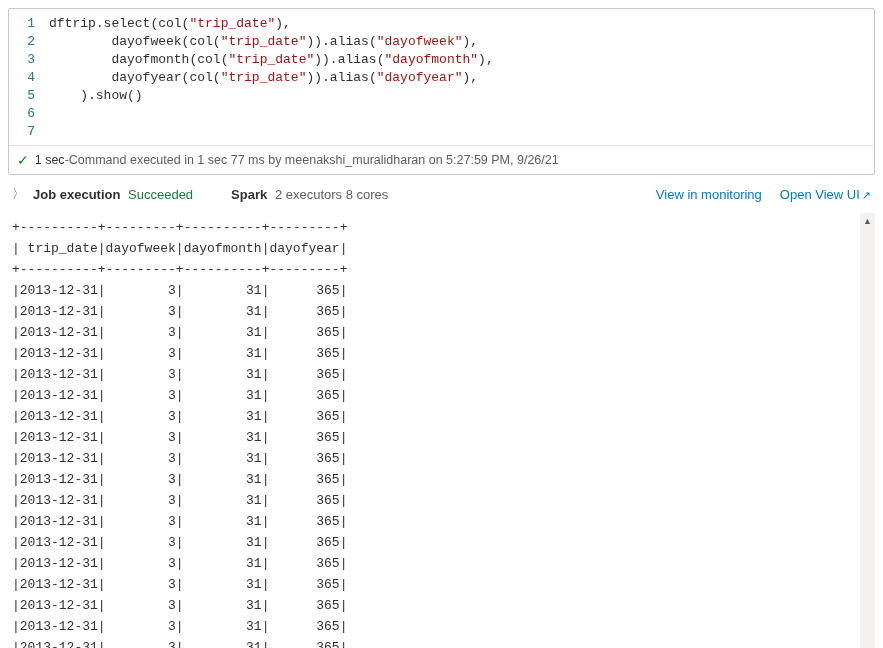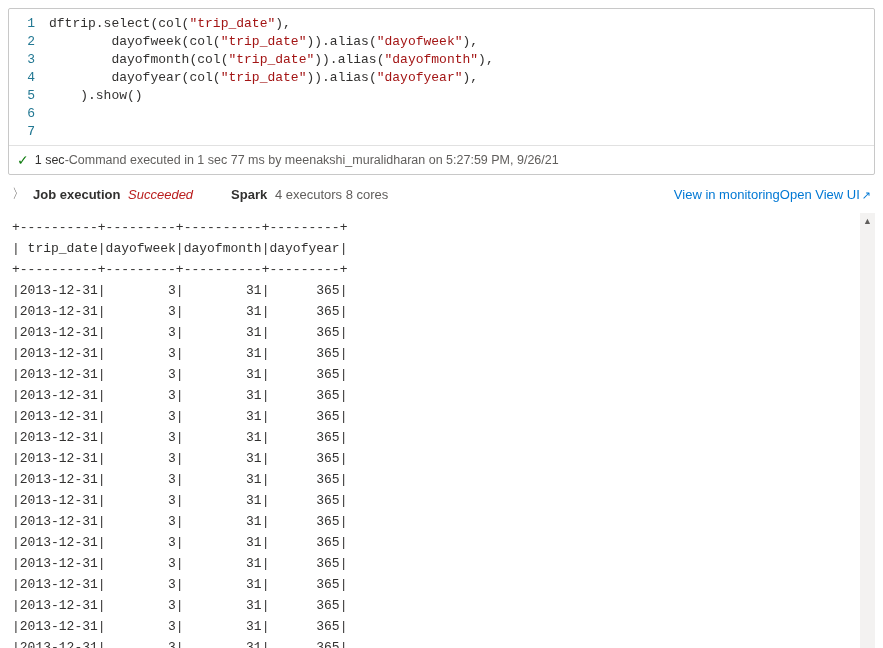--- a/index.html
+++ b/index.html
@@ -57,24 +57,24 @@
     align-items: center;
     padding: 10px 4px 10px 4px;
   }
   .chevron {
     color: #605e5c;
     margin-right: 8px;
     font-size: 13px;
   }
   .exec-left { flex: 1; display:flex; align-items:center; gap: 14px;}
   .je-label { font-weight: 600; }
-  .je-status { color: #b91c1c; margin-left: 4px; font-style: italic; }
+  .je-status { color: #15803d; margin-left: 4px; }
   .spark-label { font-weight: 600; margin-left: 24px;}
   .spark-detail { color: #605e5c; margin-left: 4px;}
-  .exec-right { display: flex; align-items: center; }
+  .exec-right { display: flex; align-items: center; gap: 18px; }
   .link { color: #0078d4; cursor: pointer; }
   .ext-icon { font-size: 11px; margin-left: 2px; }
   .output-wrap { display: flex; }
   .output {
     font-family: Consolas, "Courier New", monospace;
     font-size: 13px;
     line-height: 21px;
     white-space: pre;
     color: #323130;
     padding: 4px 4px 4px 4px;
@@ -127,21 +127,21 @@
 
 <div class="exec-bar">
   <span class="chevron">〉</span>
   <div class="exec-left">
     <span>
       <span class="je-label">Job execution</span>
       <span class="je-status">Succeeded</span>
     </span>
     <span>
       <span class="spark-label">Spark</span>
-      <span class="spark-detail">4 executors 8 cores</span>
+      <span class="spark-detail">2 executors 8 cores</span>
     </span>
   </div>
   <div class="exec-right">
     <span class="link">View in monitoring</span>
     <span class="link">
       <span>Open View UI</span><span class="ext-icon">↗</span>
     </span>
   </div>
 </div>
 

